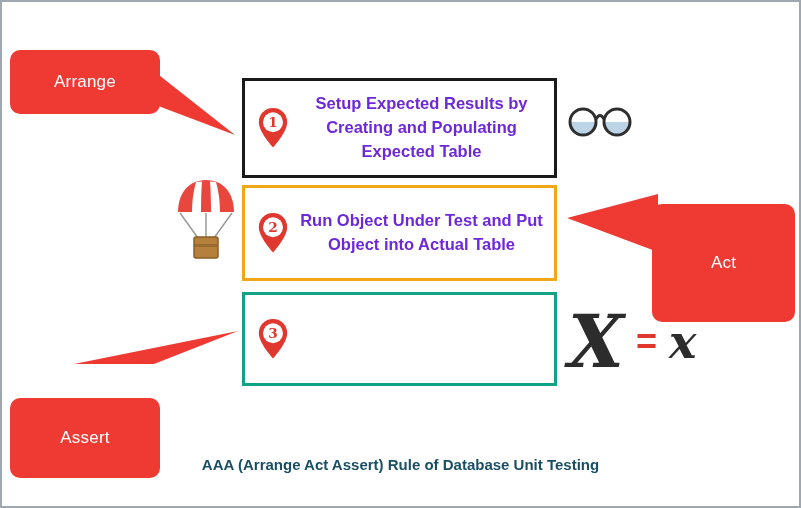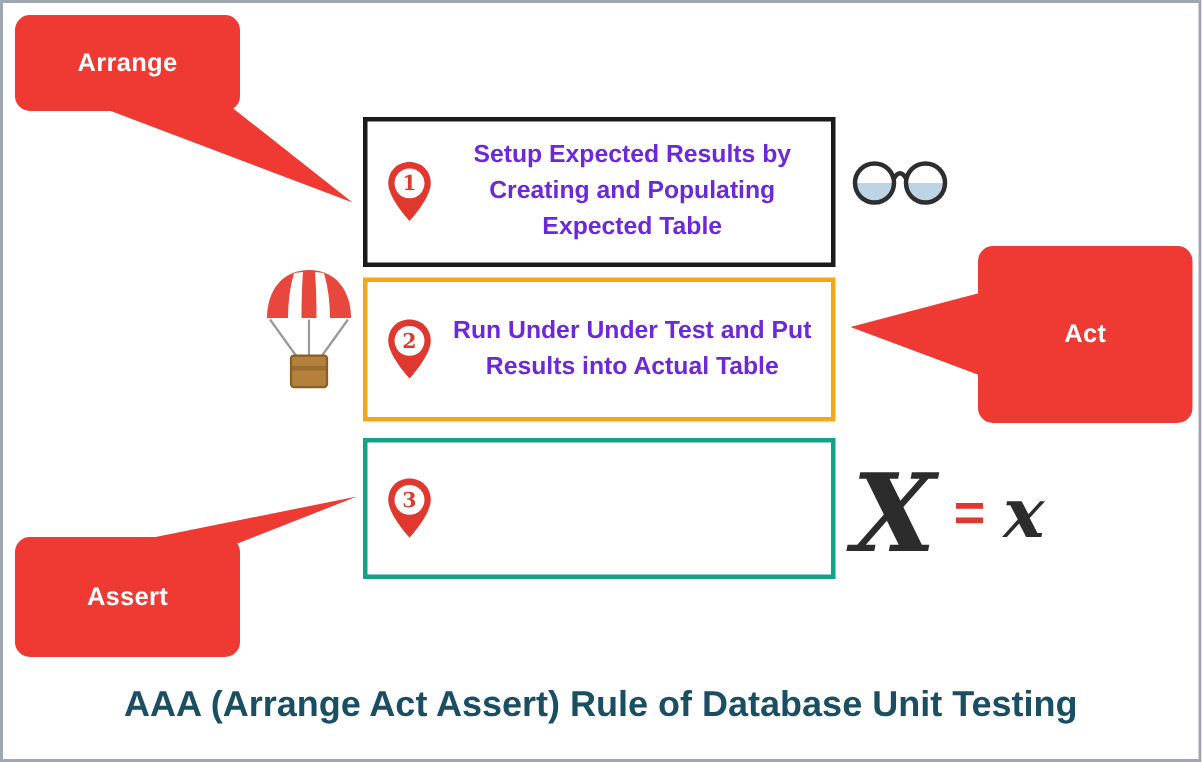--- a/index.html
+++ b/index.html
@@ -5,21 +5,21 @@
   html,body { margin:0; padding:0; background:#e9ebee; }
   .frame {
     position:relative; width:801px; height:508px; box-sizing:border-box;
     background:#ffffff; border:2px solid #9fa8b0; overflow:hidden;
     font-family:"Liberation Sans", sans-serif;
   }
   .tails { position:absolute; left:0; top:0; width:801px; height:508px; z-index:1; pointer-events:none; }
   .callout {
     position:absolute; z-index:2; background:#ee3a33; color:#ffffff;
     border-radius:10px; display:flex; align-items:center; justify-content:center;
-    font-size:17px; font-weight:bold; letter-spacing:.2px;
+    font-size:17px; font-weight:normal; letter-spacing:.2px;margin-top:40px;
   }
   .callout-arrange { left:8px;  top:8px;   width:150px; height:64px; }
   .callout-act     { left:650px; top:162px; width:143px; height:118px; }
   .callout-assert  { left:8px;  top:356px; width:150px; height:80px; }
 
   .step {
     position:absolute; z-index:3; left:240px; width:315px; box-sizing:border-box;
     background:#ffffff; display:flex; align-items:center; gap:10px;
     padding:6px 10px 6px 12px;
   }
@@ -42,21 +42,21 @@
     display:flex; align-items:center; gap:12px;
   }
   .eq-big   { font-family:"DejaVu Serif", serif; font-style:italic; font-weight:bold;
               font-size:72px; line-height:1; color:#2c2c2c; }
   .eq-sign  { font-size:36px; font-weight:bold; color:#e0372e; line-height:1; }
   .eq-small { font-family:"DejaVu Serif", serif; font-style:italic; font-weight:bold;
               font-size:46px; line-height:1; color:#2c2c2c; }
 
   .caption {
     position:absolute; z-index:2; left:0; right:0; top:454px; text-align:center;
-    font-size:24px; font-weight:bold; color:#1a4f63;
+    font-size:15px; font-weight:bold; color:#1a4f63;
   }
 </style>
 </head>
 <body>
 
 <div class="frame">
 
   <svg class="tails" viewBox="0 0 801 508">
     <polygon points="56,66 148,66 233,133" fill="#ee3a33"></polygon>
     <polygon points="656,192 656,250 565,216" fill="#ee3a33"></polygon>
@@ -81,21 +81,21 @@
     </svg>
     <div class="step-text">Setup Expected Results by Creating and Populating Expected Table</div>
   </div>
 
   <div class="step step-2">
     <svg class="pin" viewBox="0 0 30 40">
       <path d="M15 1 C7 1 1.5 7 1.5 14.5 C1.5 24 15 38.5 15 38.5 C15 38.5 28.5 24 28.5 14.5 C28.5 7 23 1 15 1 Z" fill="#e0372e"></path>
       <circle cx="15" cy="14.5" r="9.5" fill="#ffffff"></circle>
       <text x="15" y="19" text-anchor="middle" font-size="13" fill="#e0372e">2</text>
     </svg>
-    <div class="step-text">Run Under Under Test and Put Results into Actual Table</div>
+    <div class="step-text">Run Object Under Test and Put Object into Actual Table</div>
   </div>
 
   <div class="step step-3">
     <svg class="pin" viewBox="0 0 30 40">
       <path d="M15 1 C7 1 1.5 7 1.5 14.5 C1.5 24 15 38.5 15 38.5 C15 38.5 28.5 24 28.5 14.5 C28.5 7 23 1 15 1 Z" fill="#e0372e"></path>
       <circle cx="15" cy="14.5" r="9.5" fill="#ffffff"></circle>
       <text x="15" y="19" text-anchor="middle" font-size="13" fill="#e0372e">3</text>
     </svg>
   </div>
 

